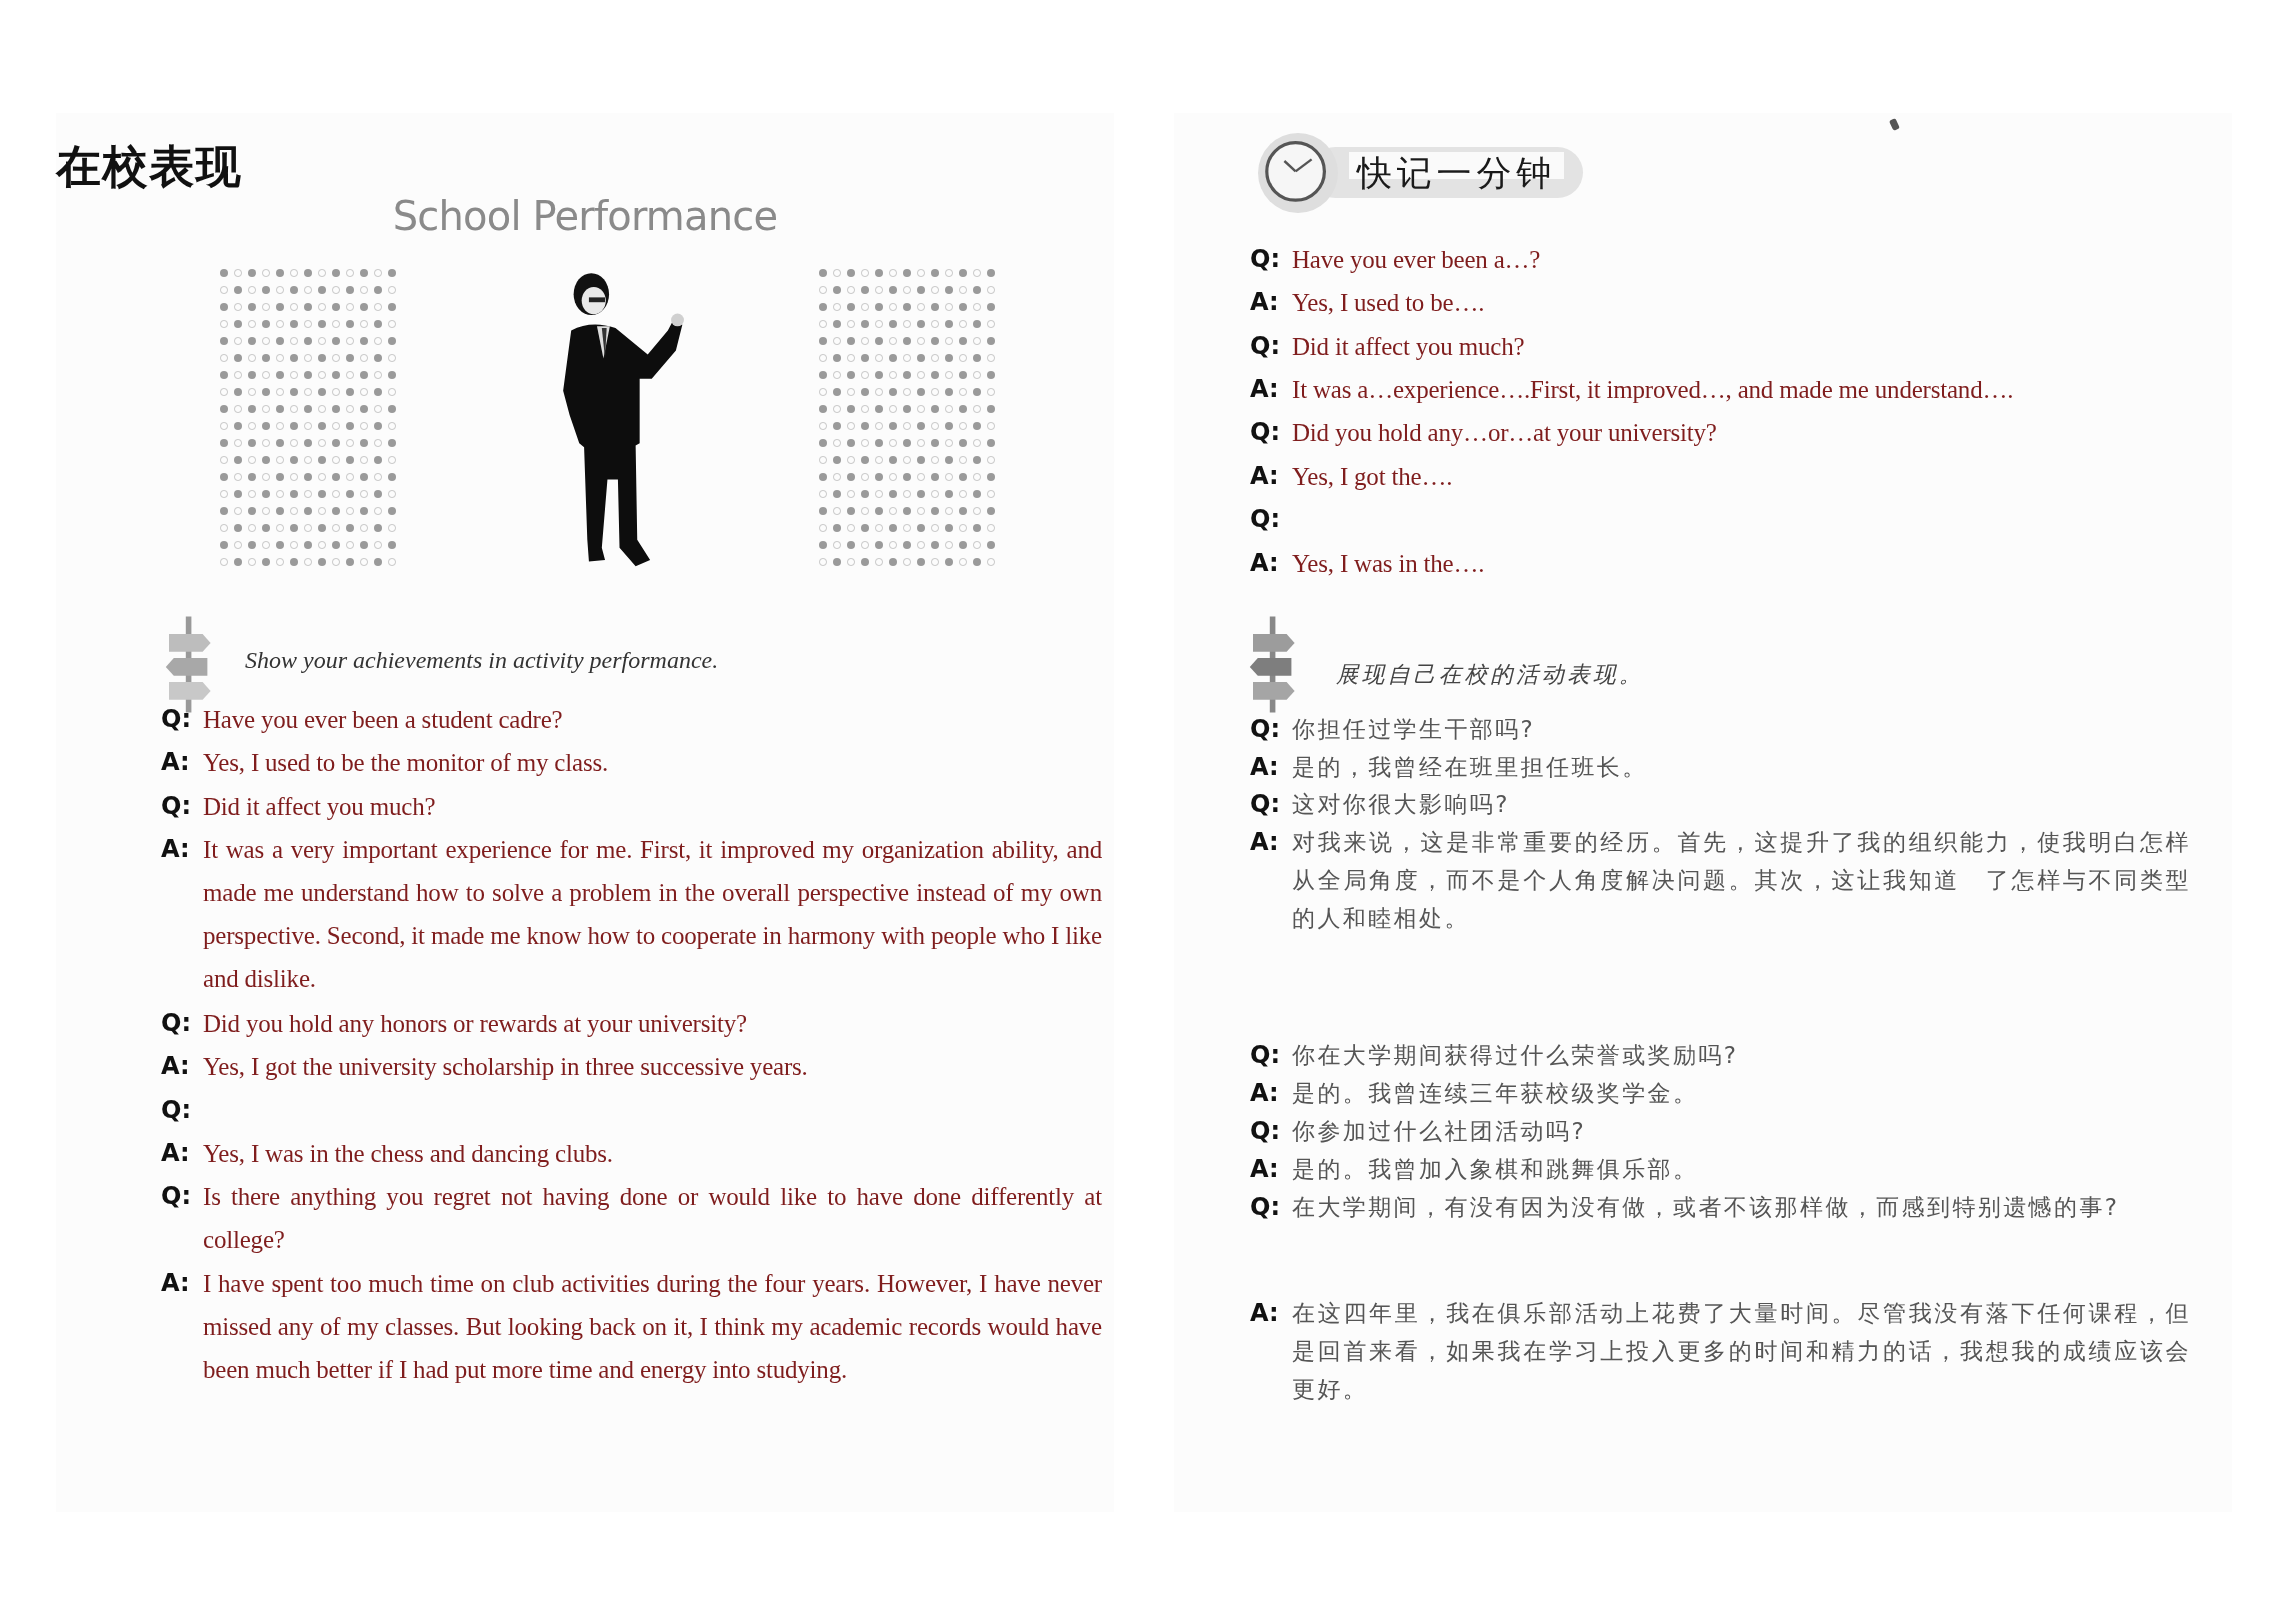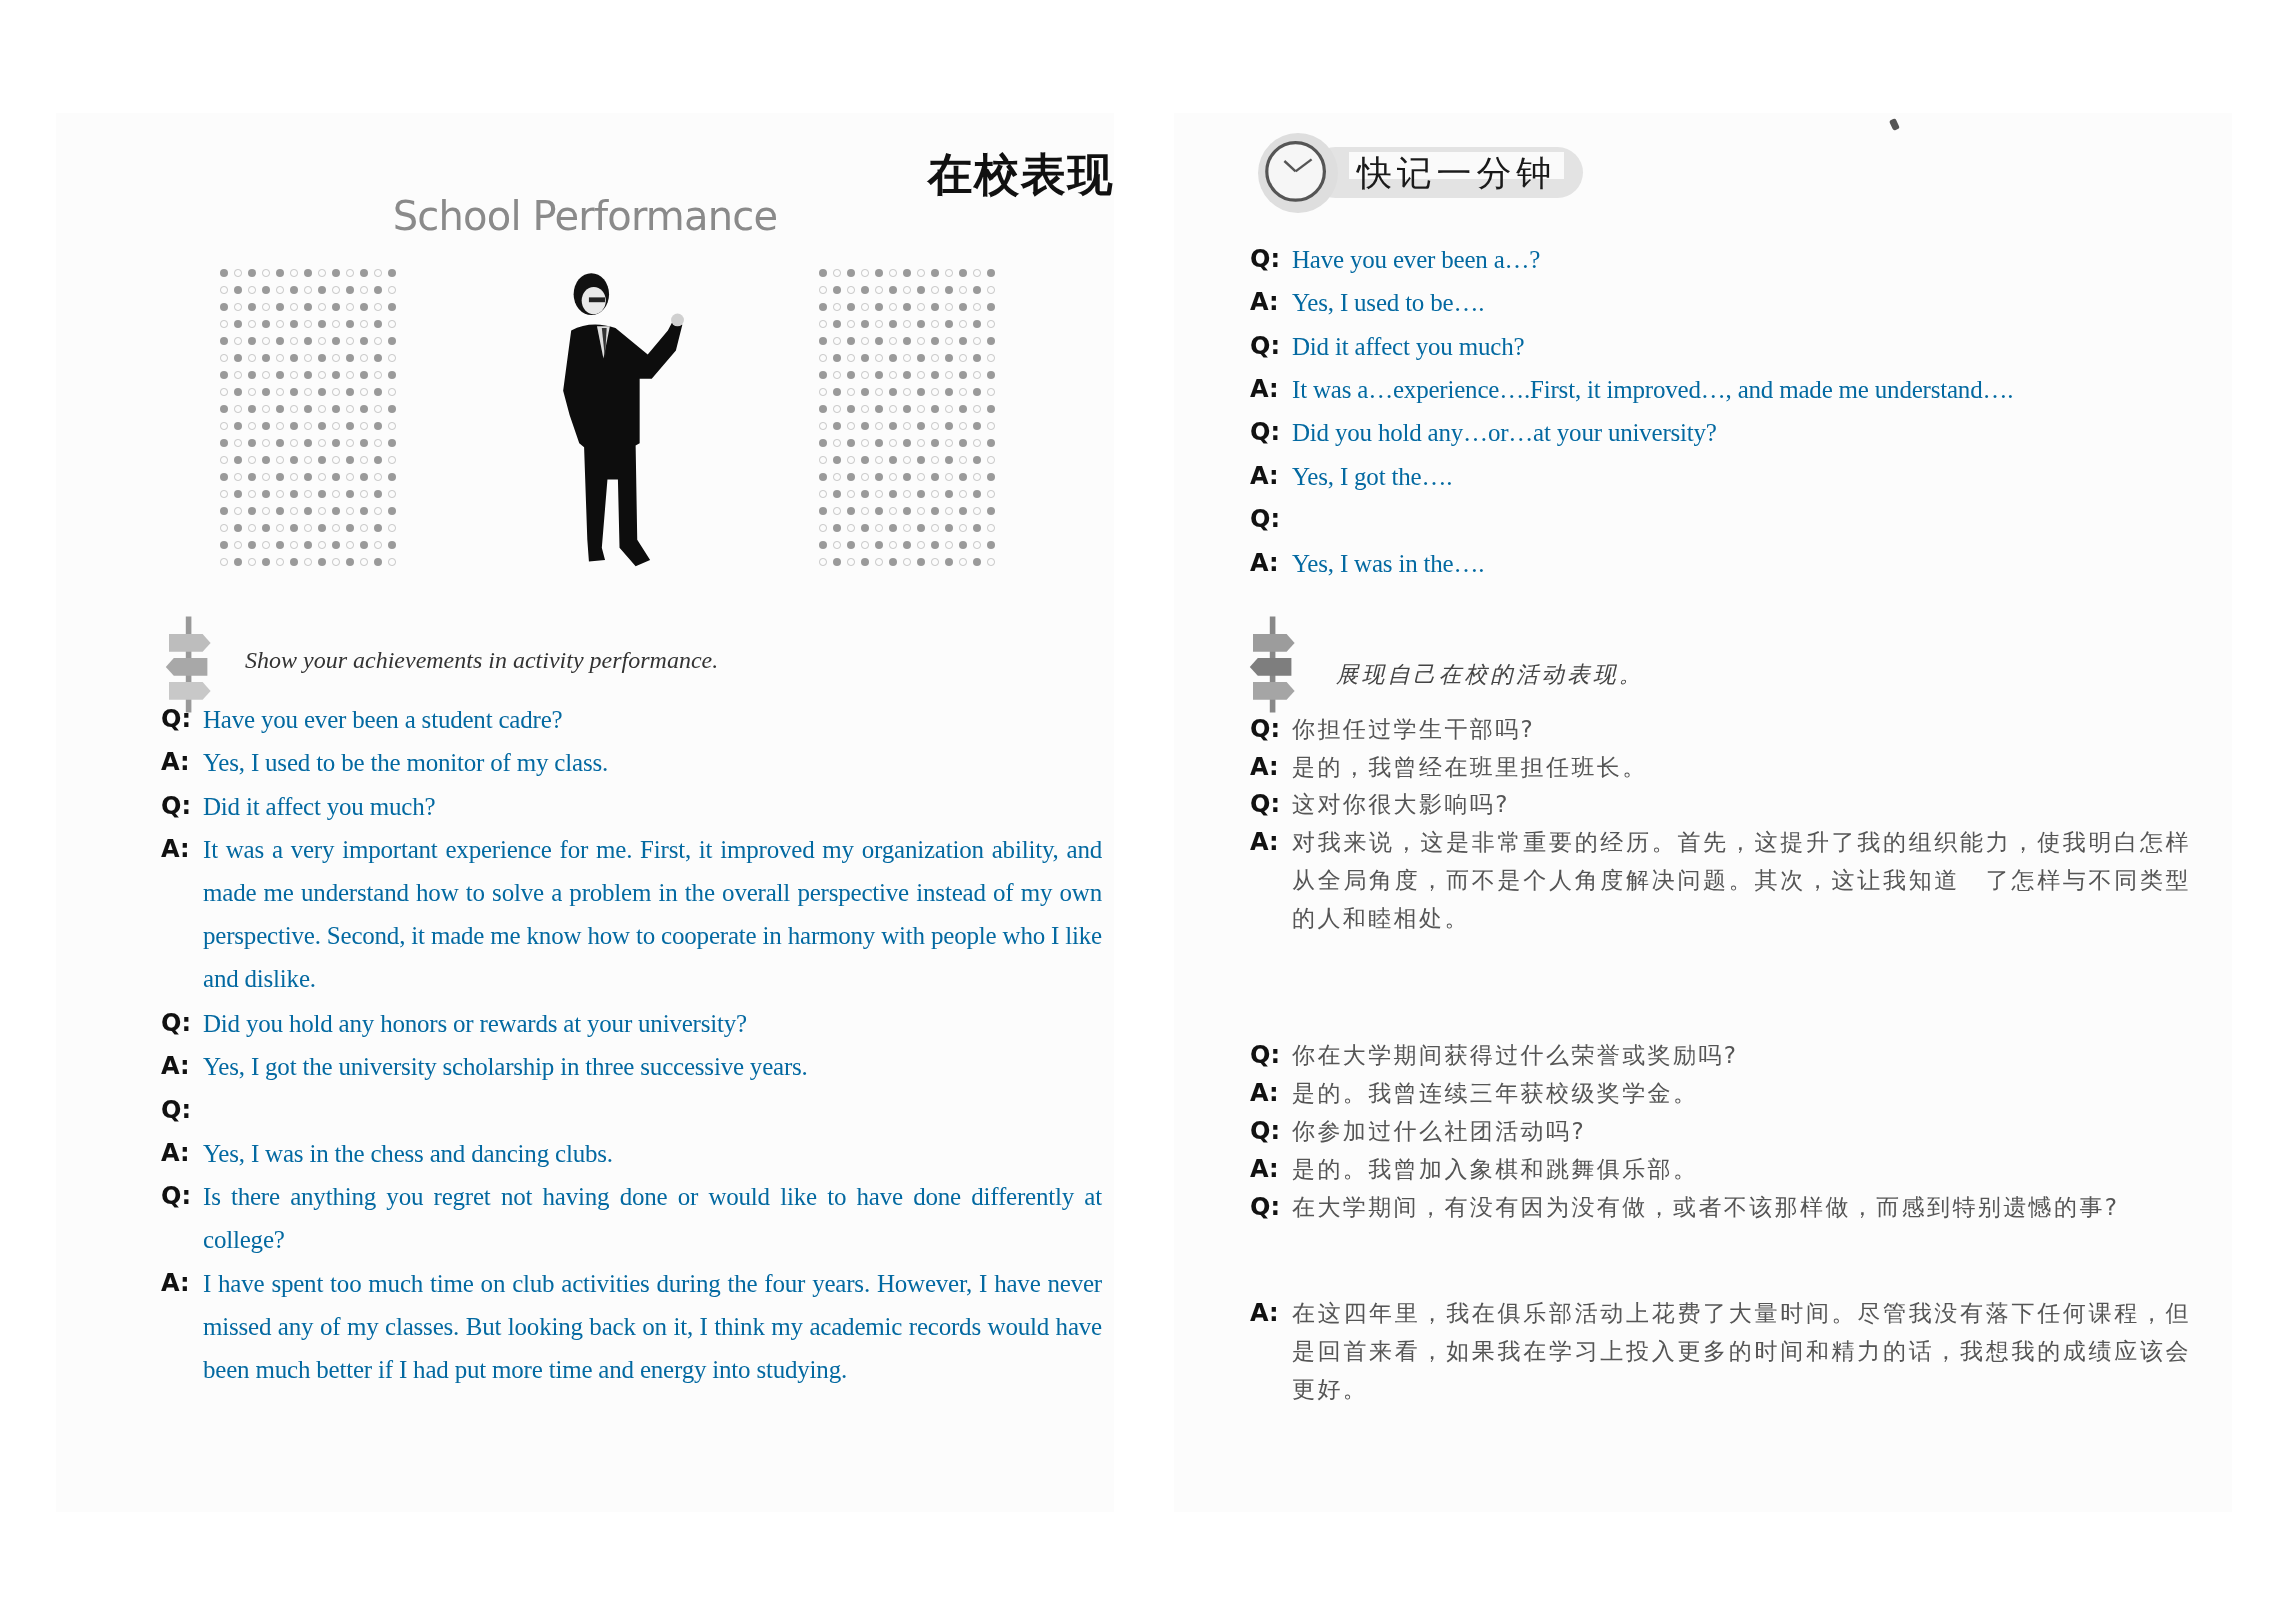--- a/index.html
+++ b/index.html
@@ -1,33 +1,33 @@
 <!DOCTYPE html>
 <html style="font-size:13px"><head>
 <meta charset="utf-8">
 <style>
   html,body{margin:0;padding:0;background:#ffffff;}
   body{width:2295px;height:1623px;position:relative;overflow:hidden;font-family:"Liberation Serif","DejaVu Serif",serif;color:#222;}
   .page{position:absolute;top:113px;width:1058px;height:1399px;background:#fcfcfc;}
   #left-page{left:56px;}
   #right-page{left:1174px;}
   .abs{position:absolute;}
-  .title-cn{left:0;width:1058px;top:32px;text-align:right;font-family:"DejaVu Sans",sans-serif;font-weight:bold;font-size:45px;color:#111;letter-spacing:1.6px;}
+  .title-cn{left:0;width:1058px;top:24px;text-align:left;font-family:"DejaVu Sans",sans-serif;font-weight:bold;font-size:45px;color:#111;letter-spacing:1.6px;}
   .title-en{left:0;width:1058px;top:80px;text-align:center;font-family:"DejaVu Sans",sans-serif;font-size:40px;color:#8a8a8a;letter-spacing:-0.8px;}
   .dots{width:182px;height:306px;display:grid;grid-template-columns:repeat(13,1fr);grid-auto-rows:17px;align-content:start;}
   .dot{width:8px;height:8px;border-radius:50%;margin:3.2px auto;}
   .dot.f{background:#9a9a9a;}
   .dot.h{border:1.6px solid #c4c4c4;width:5.6px;height:5.6px;}
   .figure{left:491px;top:157px;width:137px;height:302px;}
   .signpost{width:56px;height:97px;}
   .tip{font-style:italic;font-size:24px;color:#333;}
   .tip-cn{font-family:"DejaVu Serif",serif;font-style:italic;font-size:22.5px;color:#444;letter-spacing:3.2px;}
   .qa{position:absolute;display:flex;line-height:43px;font-size:25px;}
   .qa .lbl{width:42px;flex:0 0 42px;font-family:"DejaVu Sans",sans-serif;font-weight:bold;font-size:24px;color:#111;}
-  .qa .txt{text-align:justify;color:#0369a1;letter-spacing:-0.2px;}
+  .qa .txt{text-align:justify;color:#7f1d1d;letter-spacing:-0.2px;}
   .qa.cn{line-height:38px;}
   .qa.cn .txt{font-family:"DejaVu Sans",sans-serif;font-size:23px;color:#555;letter-spacing:2.4px;}
   .badge{left:80px;top:16px;width:338px;height:88px;}
   .badge-bg{position:absolute;left:56px;top:17.7px;width:273px;height:51px;background:#e3e3e3;border-radius:26px;}
   .badge-label{position:absolute;left:95px;top:22.5px;height:27px;padding:0 8px;background:#fafafa;font-family:"DejaVu Sans",sans-serif;font-size:35px;line-height:43px;color:#1a1a1a;letter-spacing:4.8px;}
   .stray-mark{left:717px;top:6.4px;width:7.2px;height:11.3px;background:#555;border-radius:2.4px;transform:rotate(-25deg);}
 </style>
 </head>
 <body>
 

